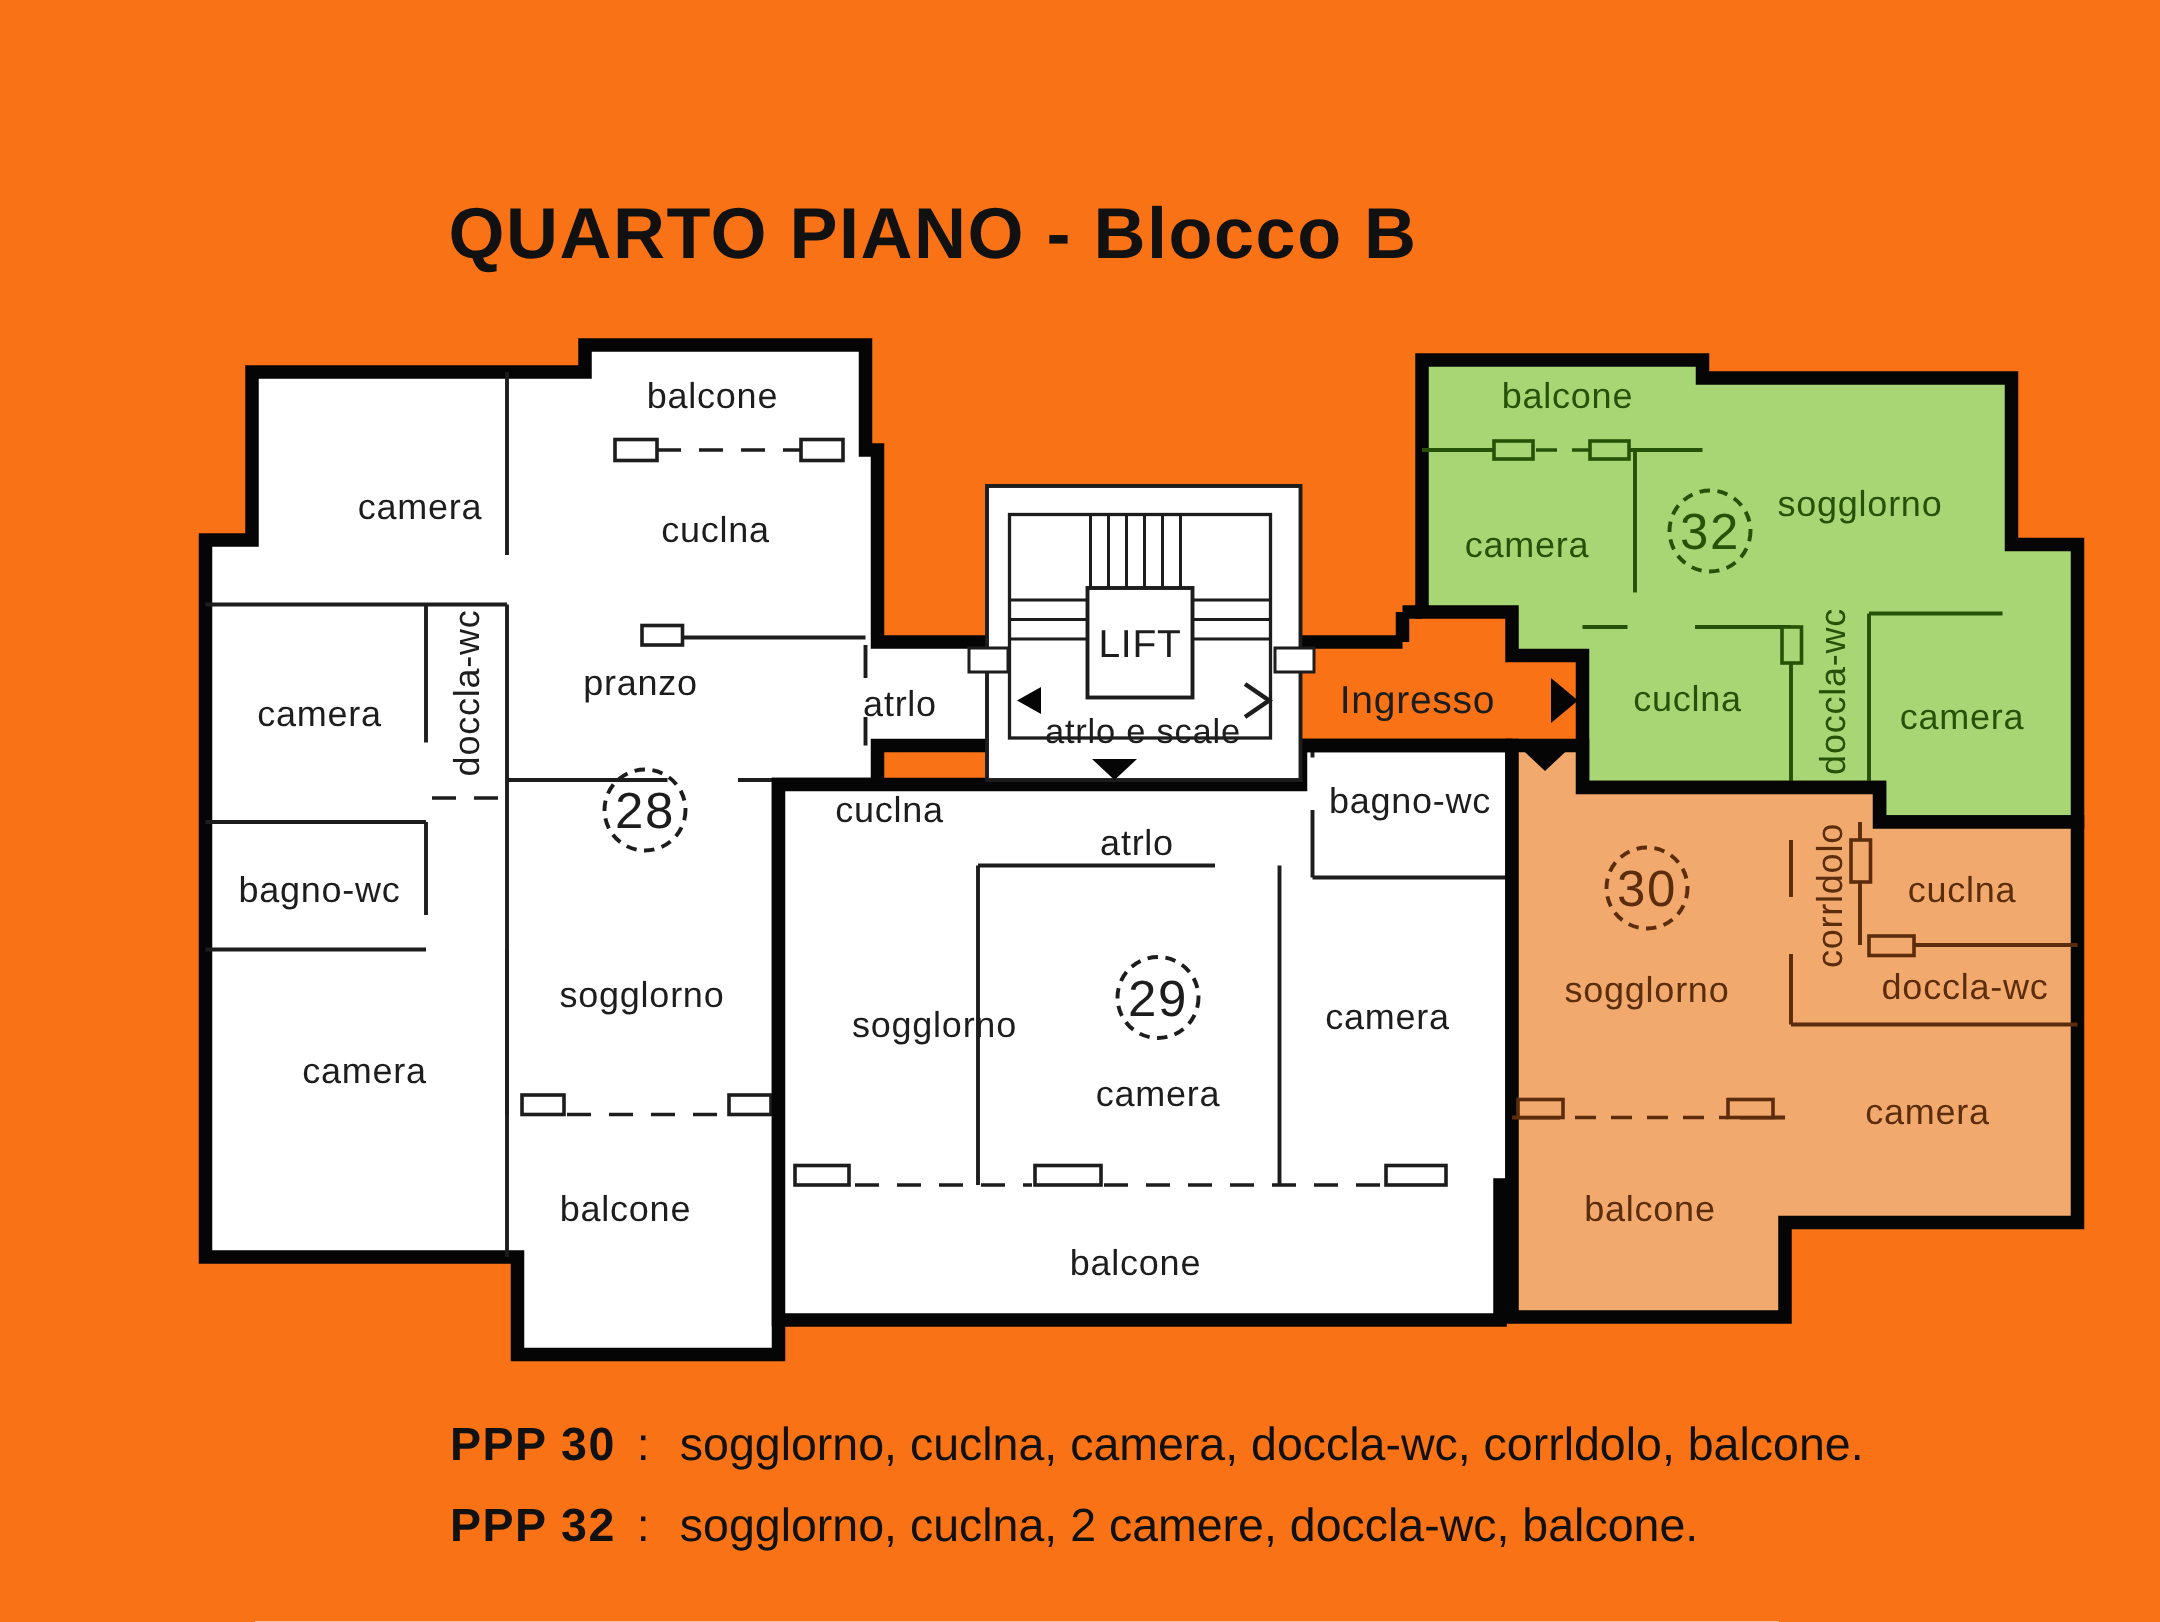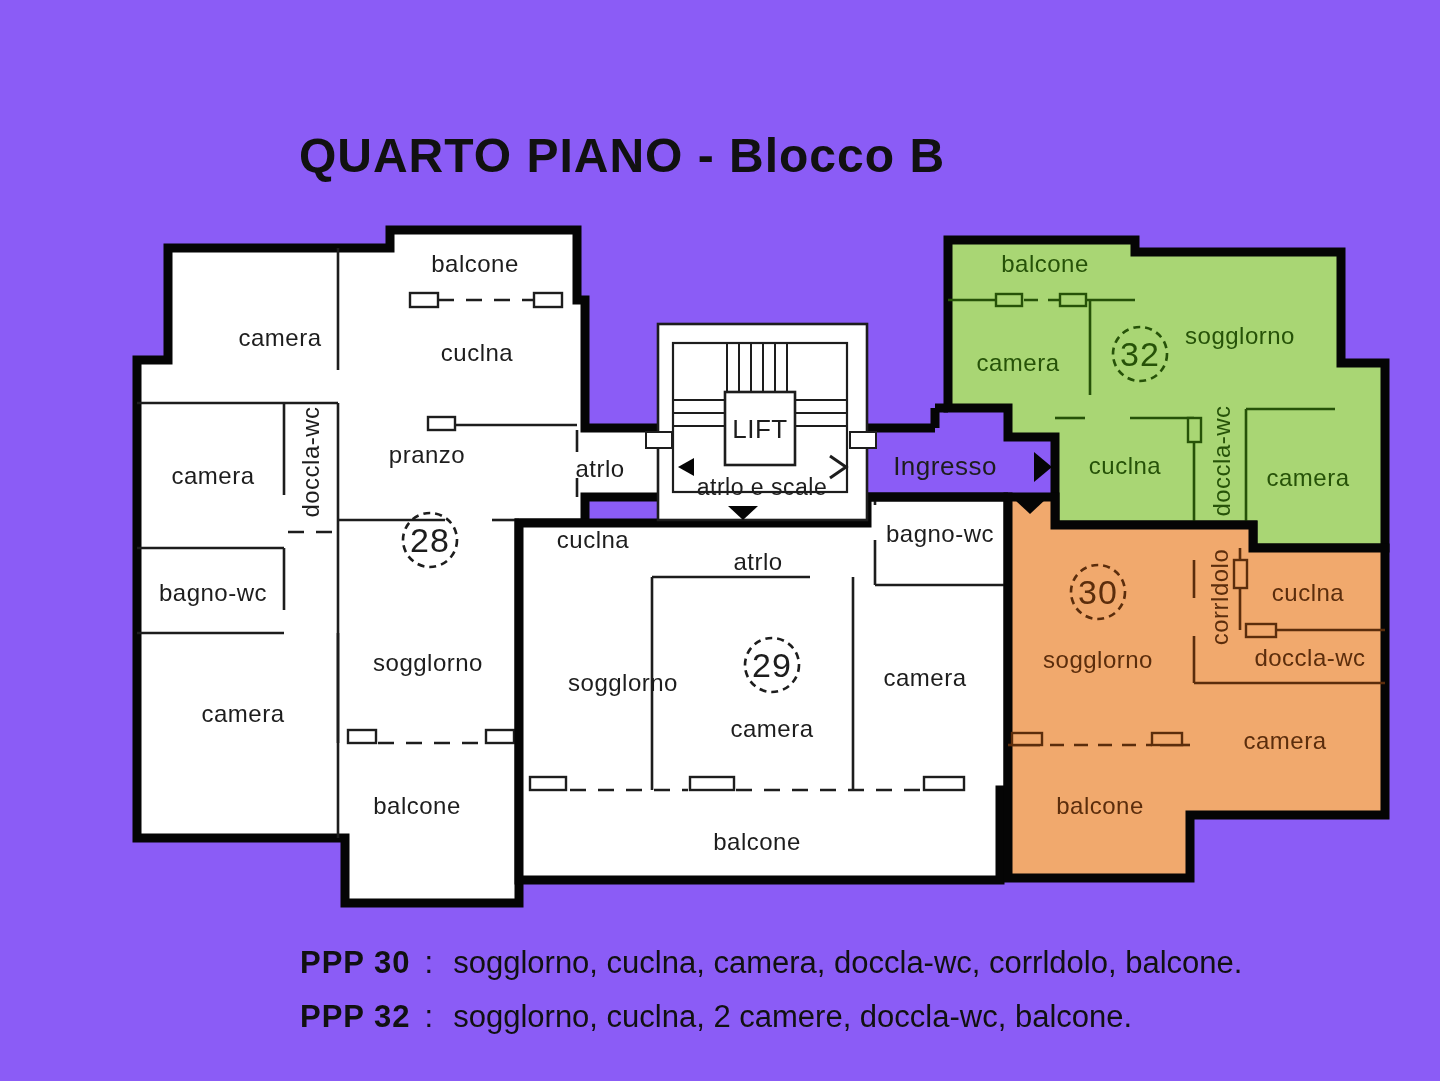--- a/index.html
+++ b/index.html
@@ -1,16 +1,16 @@
 <!DOCTYPE html>
 <html><head>
 <meta charset="utf-8">
 <style>
   html,body{margin:0;padding:0;background:#ffffff;}
-  .stage{position:relative;width:1440px;height:1081px;background:#8b5cf6;overflow:hidden;
+  .stage{position:relative;width:1440px;height:1081px;background:#f97316;overflow:hidden;
          font-family:"Liberation Sans","DejaVu Sans",sans-serif;}
   svg{position:absolute;left:0;top:0;}
   .room-label{font-size:24px;letter-spacing:.5px;}
   .ink{fill:#1d1d1d;}
   .gtx{fill:#265208;}
   .otx{fill:#5b2d0c;}
   .num{font-size:34px;letter-spacing:1px;}
   .title-text{font-size:48px;font-weight:bold;fill:#111;letter-spacing:1px;}
   .legend-unit{font-size:31px;font-weight:bold;fill:#111;letter-spacing:1px;}
   .legend-rooms{font-size:31px;fill:#111;}

